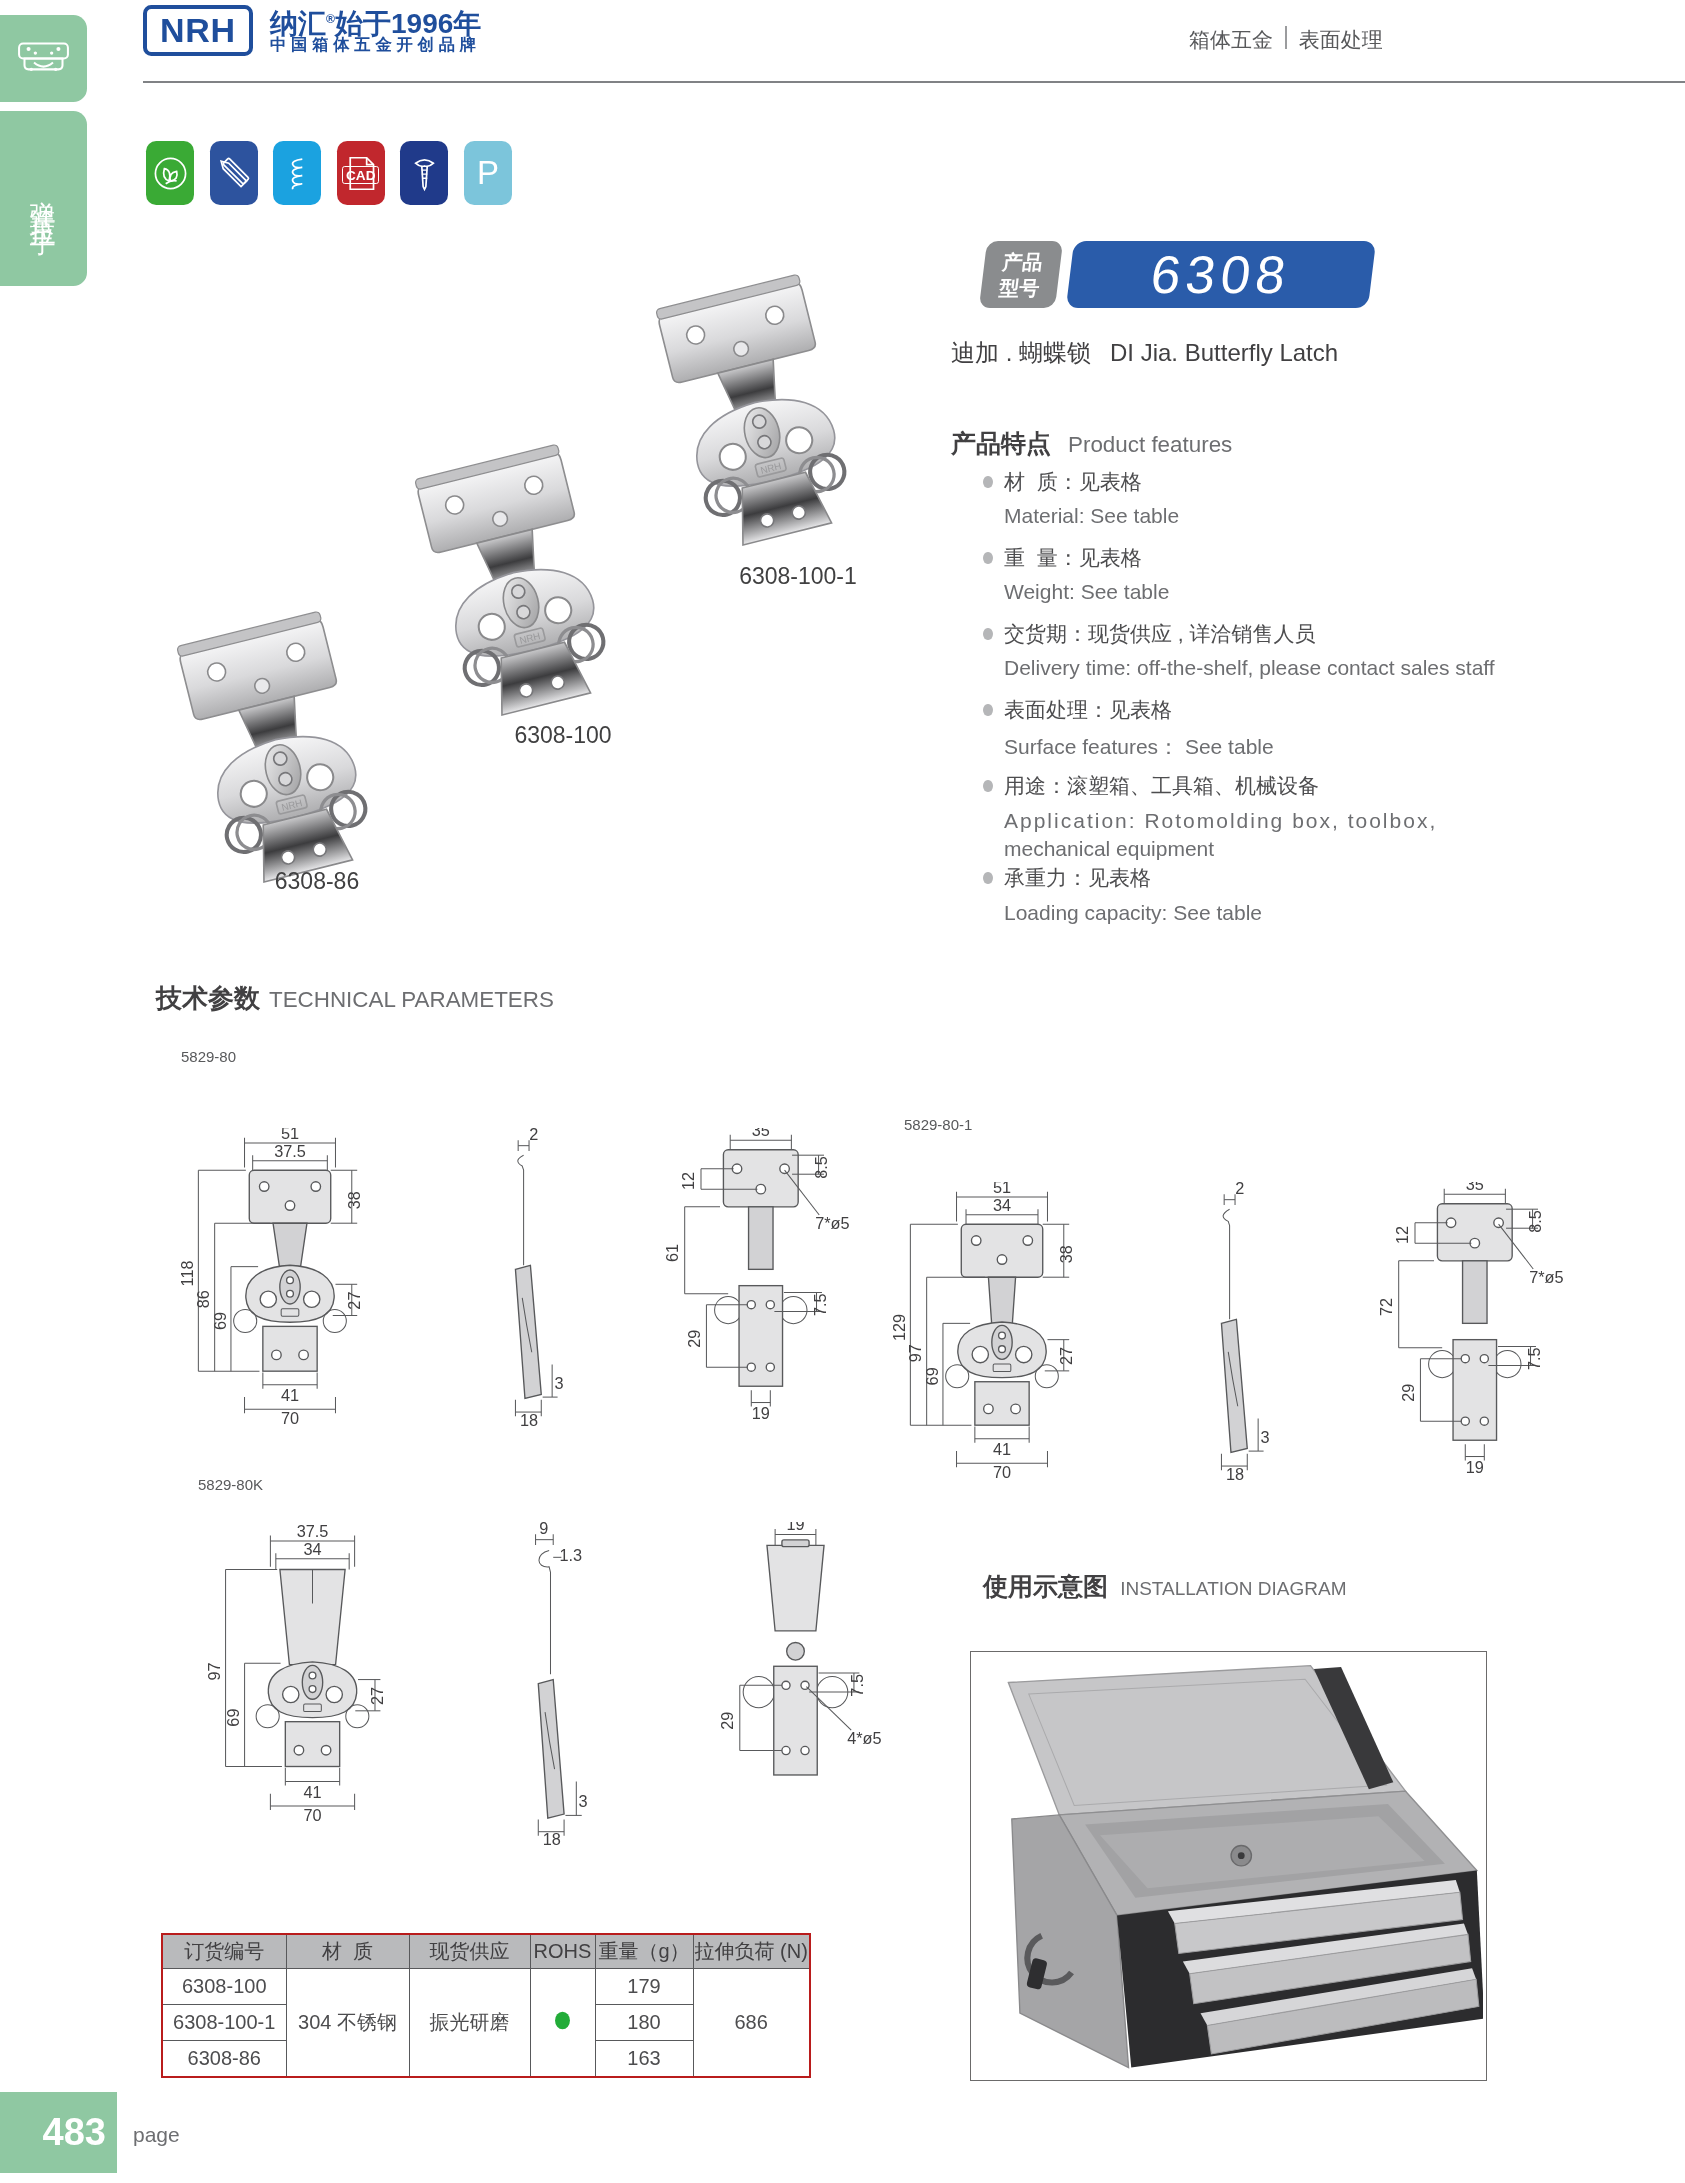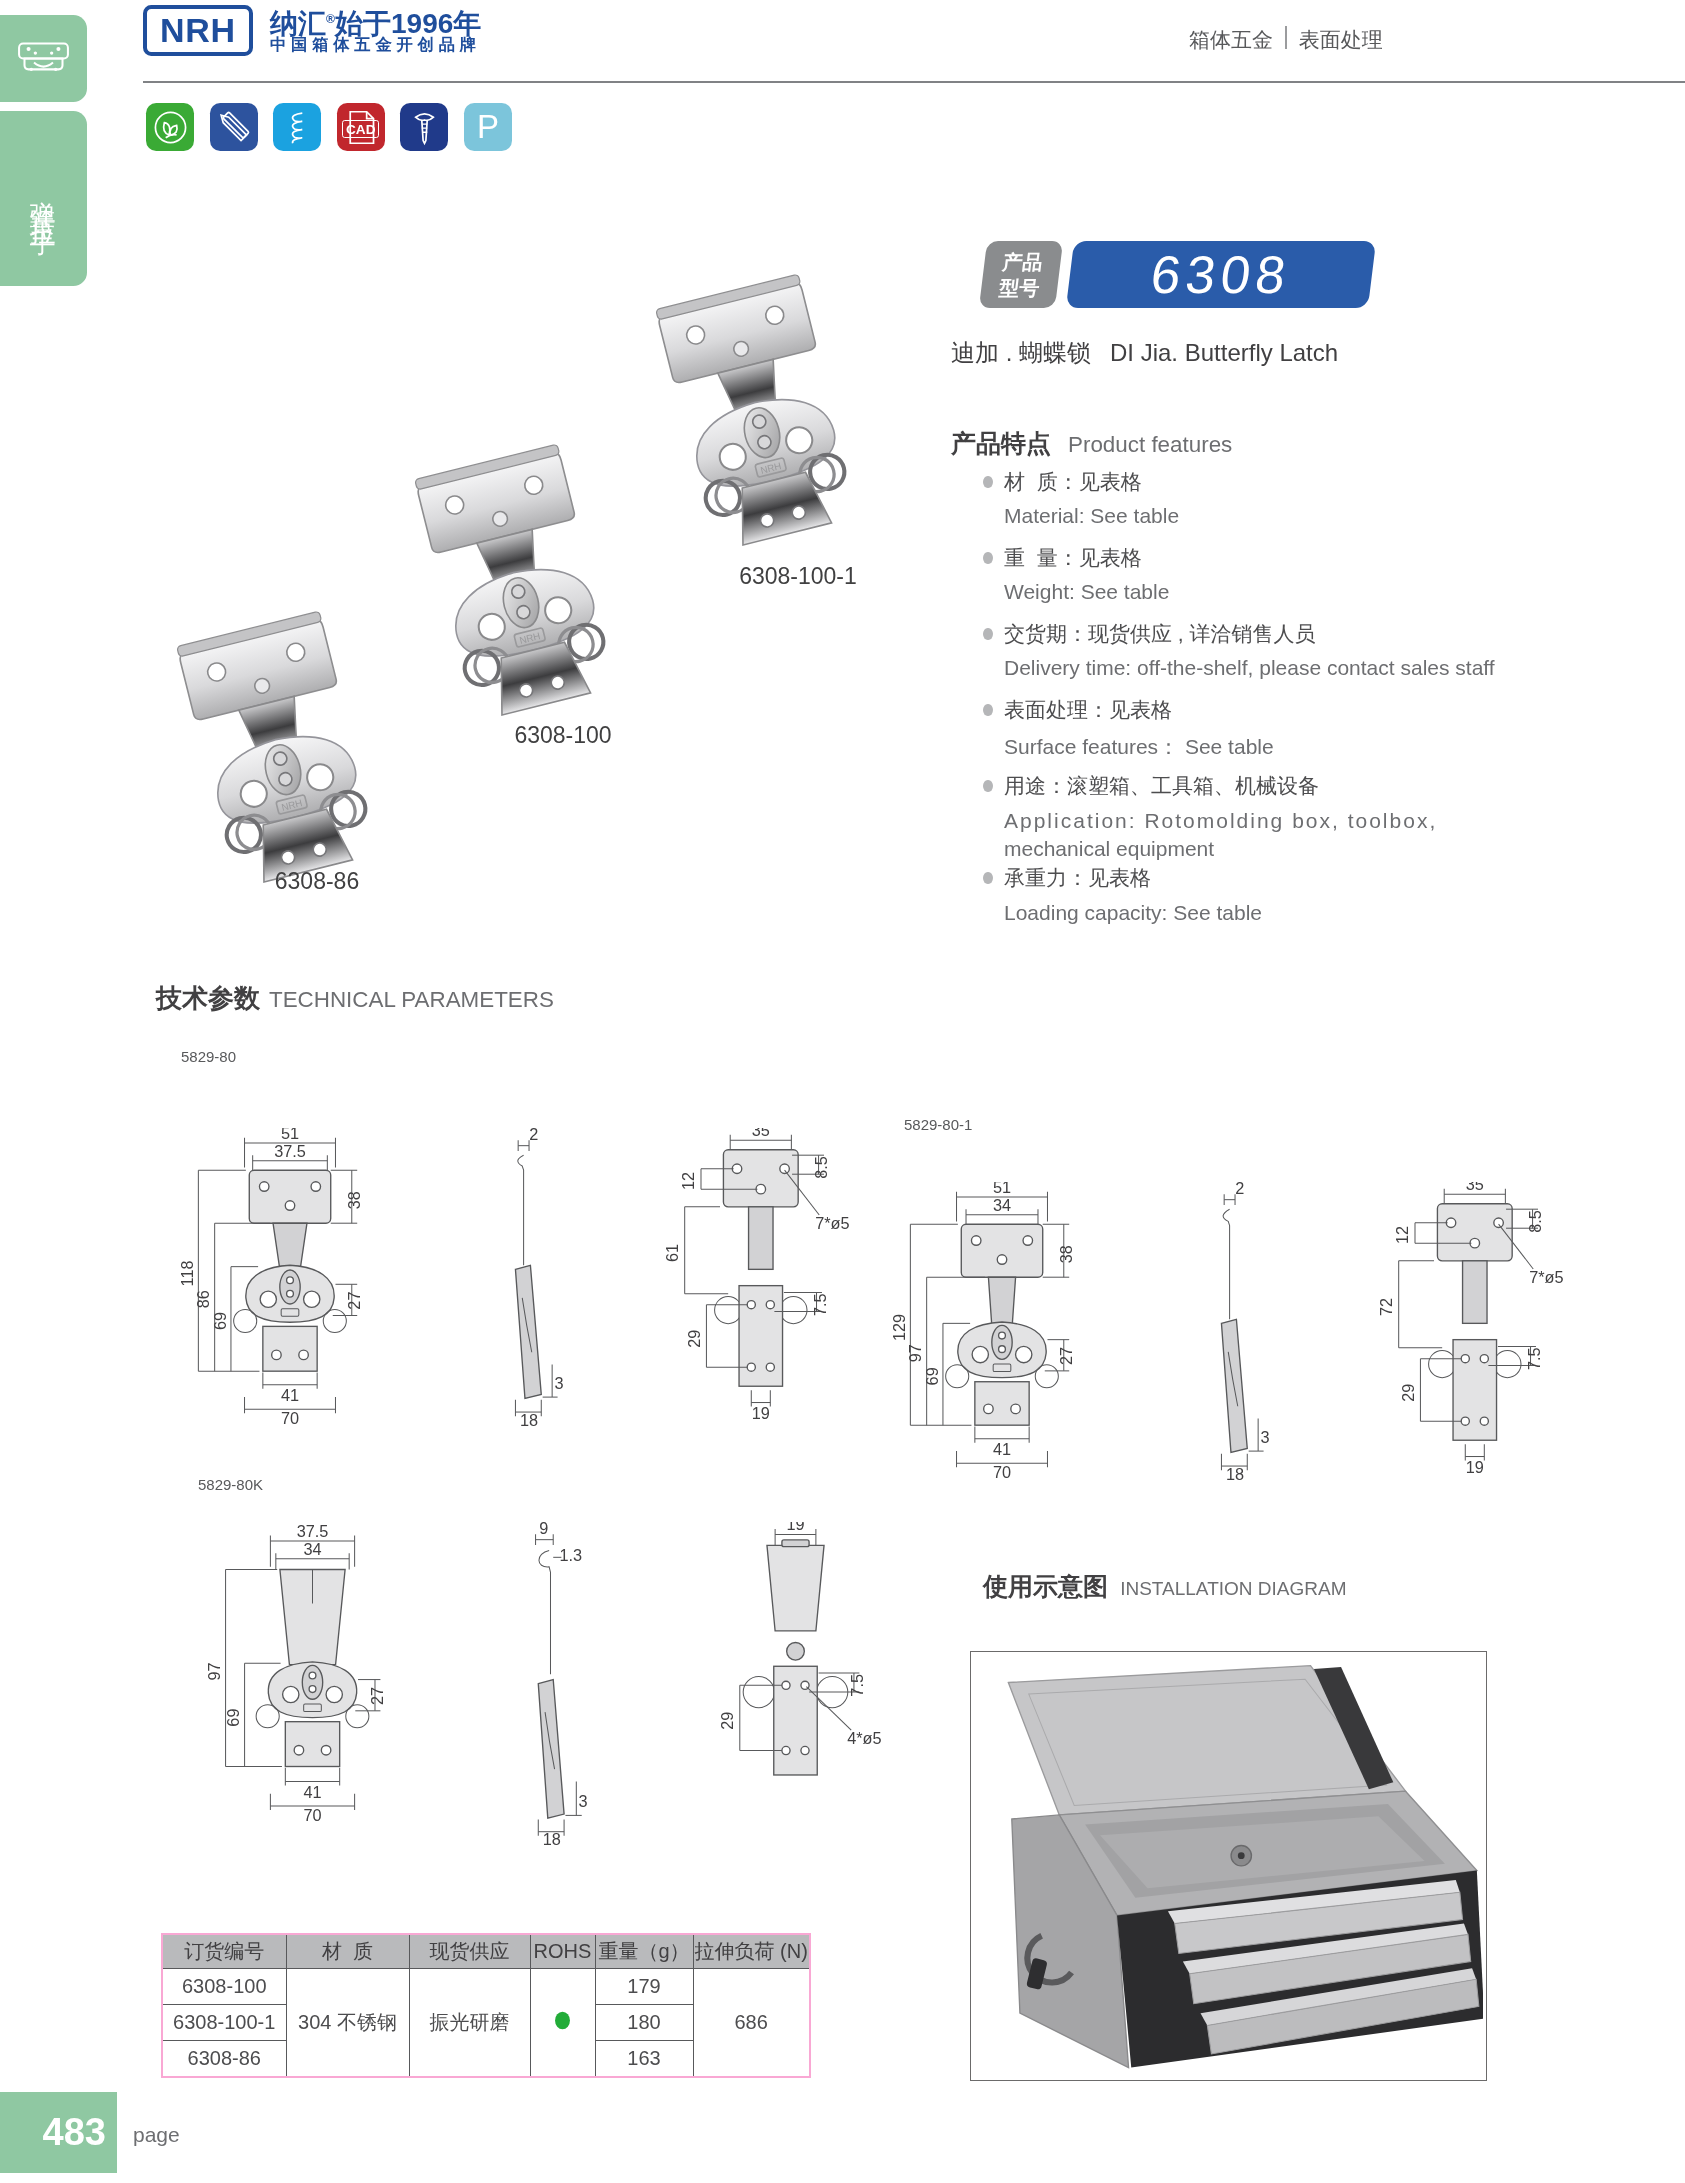--- a/index.html
+++ b/index.html
@@ -21,21 +21,21 @@
     display:flex;align-items:center;justify-content:center;color:#1f4e9c;font-weight:bold;font-size:34px;letter-spacing:0.7px;}
   .brand1{position:absolute;left:270px;top:5.4px;font-size:28px;font-weight:bold;color:#1f4e9c;}
   .brand1 sup{font-size:12.2px;}
   .brand2{position:absolute;left:270px;top:34px;font-size:16.3px;font-weight:bold;color:#1f4e9c;letter-spacing:4.8px;}
   .cat-right{position:absolute;left:1189px;top:26px;font-size:21px;color:#58595b;display:flex;align-items:flex-start;}
   .cat-right .div{width:1.4px;height:23px;background:#9b9c9e;margin:0 12.2px;}
   .head-rule{position:absolute;left:143px;top:81px;width:1542px;height:2px;background:#808285;}
 
   
   .icon-row{position:absolute;left:146px;top:103px;display:flex;gap:15.6px;}
-  .sq{width:48px;height:48px;border-radius:10.2px;display:flex;align-items:center;justify-content:center;color:#fff;}
+  .sq{width:48px;height:64px;border-radius:10.2px;display:flex;align-items:center;justify-content:center;color:#fff;margin-top:38px;}
   .sq svg{display:block;}
   .sq.c1{background:#3aaa35;} .sq.c2{background:#2d539e;} .sq.c3{background:#1ba2e0;}
   .sq.c4{background:#c1272d;} .sq.c5{background:#203a8a;} .sq.c6{background:#7cc5db;}
   .sq .cadtxt{font-size:13.6px;font-weight:bold;border:1.4px solid #fff;border-radius:2.7px;padding:0.7px 2.7px;}
   .sq .ptxt{font-size:33px;font-weight:400;}
 
   
   .latch-photo{position:absolute;}
   .photo-label{position:absolute;font-size:23px;color:#404041;text-align:center;}
 
@@ -71,21 +71,21 @@
   .inst-title{position:absolute;left:983px;top:1570px;font-size:25px;}
   .inst-title .zh{font-weight:bold;color:#414042;}
   .inst-title .en{font-size:19px;color:#6d6e71;margin-left:12.2px;font-weight:normal;}
   .inst-photo{position:absolute;left:970px;top:1651px;width:515px;height:428px;border:1.4px solid #6b6a6a;background:#fff;}
 
   
   .spec-table{position:absolute;left:161px;top:1933px;border-collapse:collapse;table-layout:fixed;}
   .spec-table th,.spec-table td{border:1.4px solid #58595b;text-align:center;font-weight:normal;}
   .spec-table th{background:#b9babc;color:#414042;font-size:20px;height:31px;}
   .spec-table td{font-size:20px;color:#4d4d4f;height:33px;background:#fff;}
-  .spec-table{border:2px solid #f9a8d4;}
+  .spec-table{border:2px solid #b91c1c;}
 
   
   .page-badge{position:absolute;left:0;top:2092px;width:117px;height:81px;background:#8fc8a2;
     display:flex;align-items:center;justify-content:flex-end;padding-right:11px;box-sizing:border-box;
     color:#fff;font-size:38px;font-weight:bold;}
   .page-word{position:absolute;left:133px;top:2123px;font-size:21px;color:#6d6e71;}
 </style>
 </head>
 <body>
 

